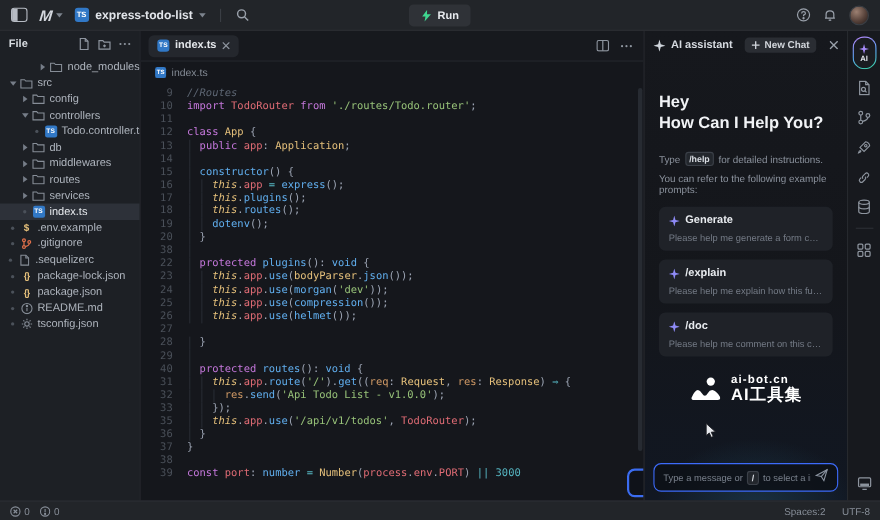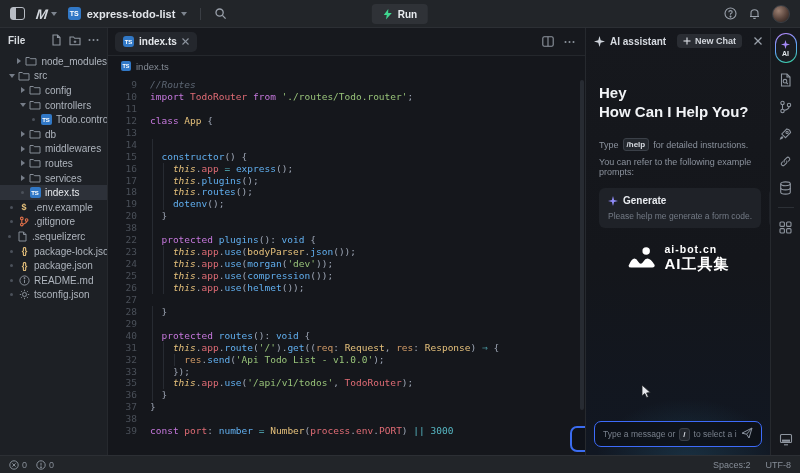--- a/index.html
+++ b/index.html
@@ -17,21 +17,21 @@
   .ts-badge{display:inline-flex;align-items:center;justify-content:center;width:13px;height:13px;border-radius:3px;background:#3178c6;color:#fff;font-size:7px;font-weight:700}
   .proj-name{font-size:11px;font-weight:600;color:#e2e5ea}
   .tb-sep{width:1px;height:12px;background:#3a3e44;margin:0 2px}
   .run-btn{position:absolute;left:50%;transform:translateX(-50%);top:4px;height:20px;display:flex;align-items:center;gap:5px;background:#2f3237;border-radius:4px;padding:0 11px;cursor:pointer}
   .run-label{font-size:10px;font-weight:600;color:#e8ebef}
   .tb-right{margin-left:auto;display:flex;align-items:center;gap:11px}
   .avatar{width:18px;height:18px;border-radius:50%;background:radial-gradient(circle at 35% 30%,#9c8072,#57423a 55%,#221a18);border:1px solid #3a3e44;cursor:pointer}
   
   .main{position:absolute;top:28px;bottom:18px;left:0;right:0;display:flex}
   
-  .explorer{width:108px;background:#1d2025;border-right:1px solid #26292e;display:flex;flex-direction:column}
+  .explorer{width:128px;background:#1d2025;border-right:1px solid #26292e;display:flex;flex-direction:column}
   .exp-head{height:24px;display:flex;align-items:center;padding:0 8px;gap:7px}
   .exp-title{font-size:10px;font-weight:700;color:#d8dce1;margin-right:auto}
   .tree{flex:1;overflow:hidden;padding-top:2px}
   .trow{height:14.6px;display:flex;align-items:center;font-size:10px;color:#aeb4bd;cursor:pointer;white-space:nowrap}
   .trow.sel{background:#2d3139;color:#e8ebef}
   .tslot{width:11px;display:flex;align-items:center;justify-content:center;flex:none}
   .tri{width:0;height:0;border-top:3.2px solid transparent;border-bottom:3.2px solid transparent;border-left:4.5px solid #767d88}
   .tri.open{transform:rotate(90deg)}
   .fdot{width:3px;height:3px;border-radius:50%;background:#4b515a}
   .ticon{width:14px;display:flex;align-items:center;justify-content:center;flex:none;margin-right:3px}
@@ -73,21 +73,21 @@
   .aipanel::after{content:"";position:absolute;left:0;right:0;bottom:0;height:130px;background:radial-gradient(130px 90px at 55% 105%,rgba(38,90,118,.38),transparent 70%);pointer-events:none}
   .ai-head{height:26px;display:flex;align-items:center;gap:5px;padding:0 8px;flex:none}
   .ai-title{font-size:10px;font-weight:600;color:#d6dae0}
   .newchat{margin-left:auto;display:flex;align-items:center;gap:4px;background:#2a2d33;border-radius:4px;padding:2px 6px;cursor:pointer}
   .newchat span{font-size:9px;font-weight:600;color:#d2d6dc}
   .ai-body{padding:0 13px;flex:1;overflow:hidden}
   .greet{margin-top:29px;font-size:15px;font-weight:700;color:#f1f3f6;line-height:19px}
   .hint{margin-top:17px;font-size:9px;color:#8b929d;display:flex;align-items:center;gap:4px;flex-wrap:wrap}
   .kbd{border:1px solid #3b4048;background:#23272d;border-radius:3px;padding:0 3px;font-size:8px;color:#d9dde3;font-weight:600;line-height:11px}
   .hint2{margin-top:6px;font-size:9px;color:#8b929d}
-  .cards{margin-top:11px;display:flex;gap:8px}
+  .cards{margin-top:11px;display:flex;flex-direction:column;gap:8px}
   .card{background:#1f2228;border-radius:6px;padding:7px 9px;cursor:pointer}
   .card-title{display:flex;align-items:center;gap:5px;font-size:10px;font-weight:700;color:#e8ebef}
   .card-desc{margin-top:5px;font-size:8.5px;color:#747b86;white-space:nowrap;overflow:hidden;text-overflow:ellipsis}
   .wm{margin-top:16px;display:flex;align-items:center;justify-content:center;gap:8px}
   .wm-txt{display:flex;flex-direction:column;line-height:1.1}
   .wm1{font-size:10.5px;font-weight:700;color:#fff;letter-spacing:1px}
   .wm2{font-size:15px;font-weight:700;color:#fff;letter-spacing:1px}
   .chatbox{position:absolute;left:8px;right:8px;bottom:8px;height:26px;border:1px solid #3d6bfa;border-radius:7px;background:rgba(13,16,22,.85);display:flex;align-items:center;gap:4px;padding:0 8px;z-index:2}
   .ph{font-size:8.5px;color:#79808c;display:flex;align-items:center;gap:4px;white-space:nowrap;overflow:hidden}
   .send{margin-left:auto;flex:none}
@@ -411,20 +411,21 @@
           <div class="cl">
             <span class="lnum">11</span>
             <span class="ct">&nbsp;</span>
           </div>
           <div class="cl">
             <span class="lnum">12</span>
             <span class="ct"><span class="tk-kw">class</span><span class="tk-pl"> </span><span class="tk-type">App</span><span class="tk-pl"> {</span></span>
           </div>
           <div class="cl">
             <span class="lnum">13</span>
+            <span class="ct"><i class="ig" style="left: 1.5px;"></i><span class="tk-pl">  </span><span class="tk-kw">public</span><span class="tk-pl"> </span><span class="tk-prop">app</span><span class="tk-pl">: </span><span class="tk-type">Application</span><span class="tk-pl">;</span></span>
           </div>
           <div class="cl">
             <span class="lnum">14</span>
             <span class="ct"><i class="ig" style="left: 1.5px;"></i>&nbsp;</span>
           </div>
           <div class="cl">
             <span class="lnum">15</span>
             <span class="ct"><i class="ig" style="left: 1.5px;"></i><span class="tk-pl">  </span><span class="tk-fn">constructor</span><span class="tk-pl">() {</span></span>
           </div>
           <div class="cl">

